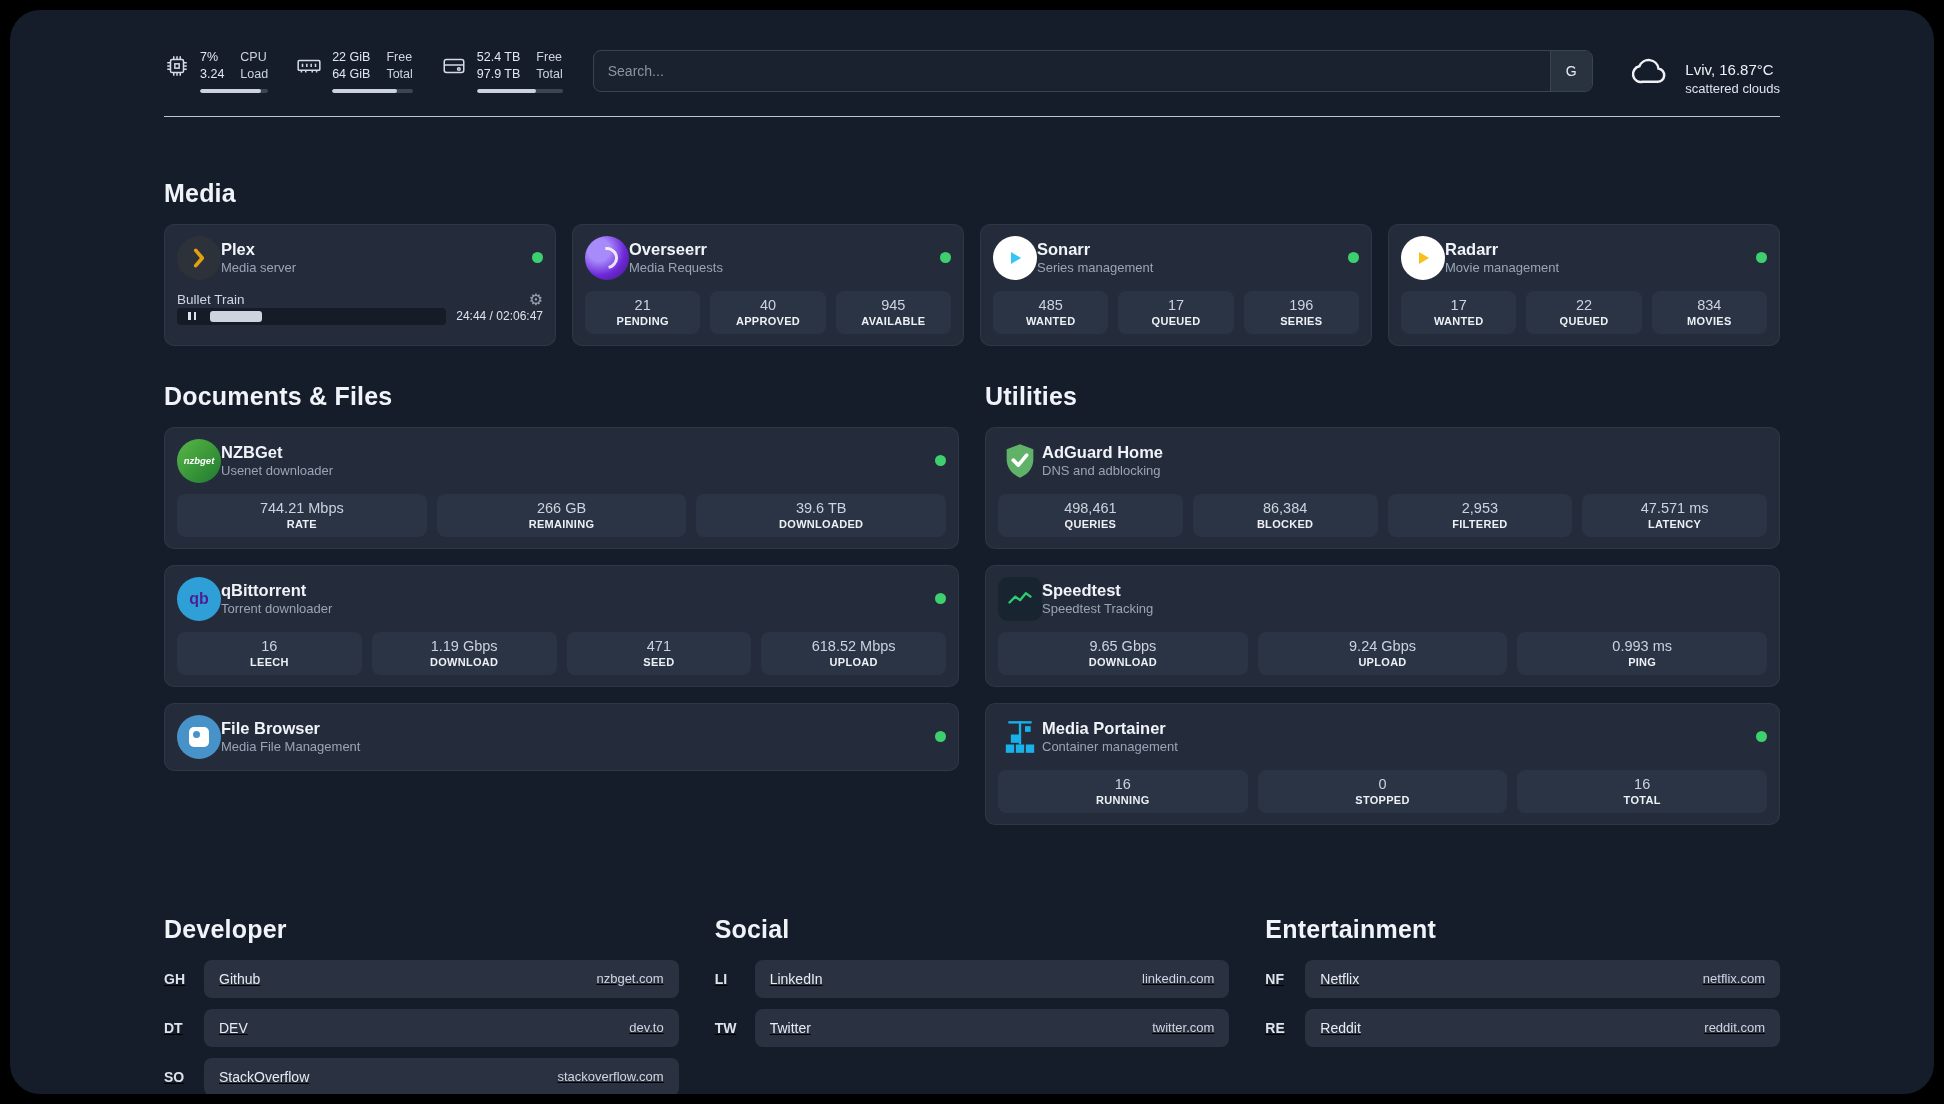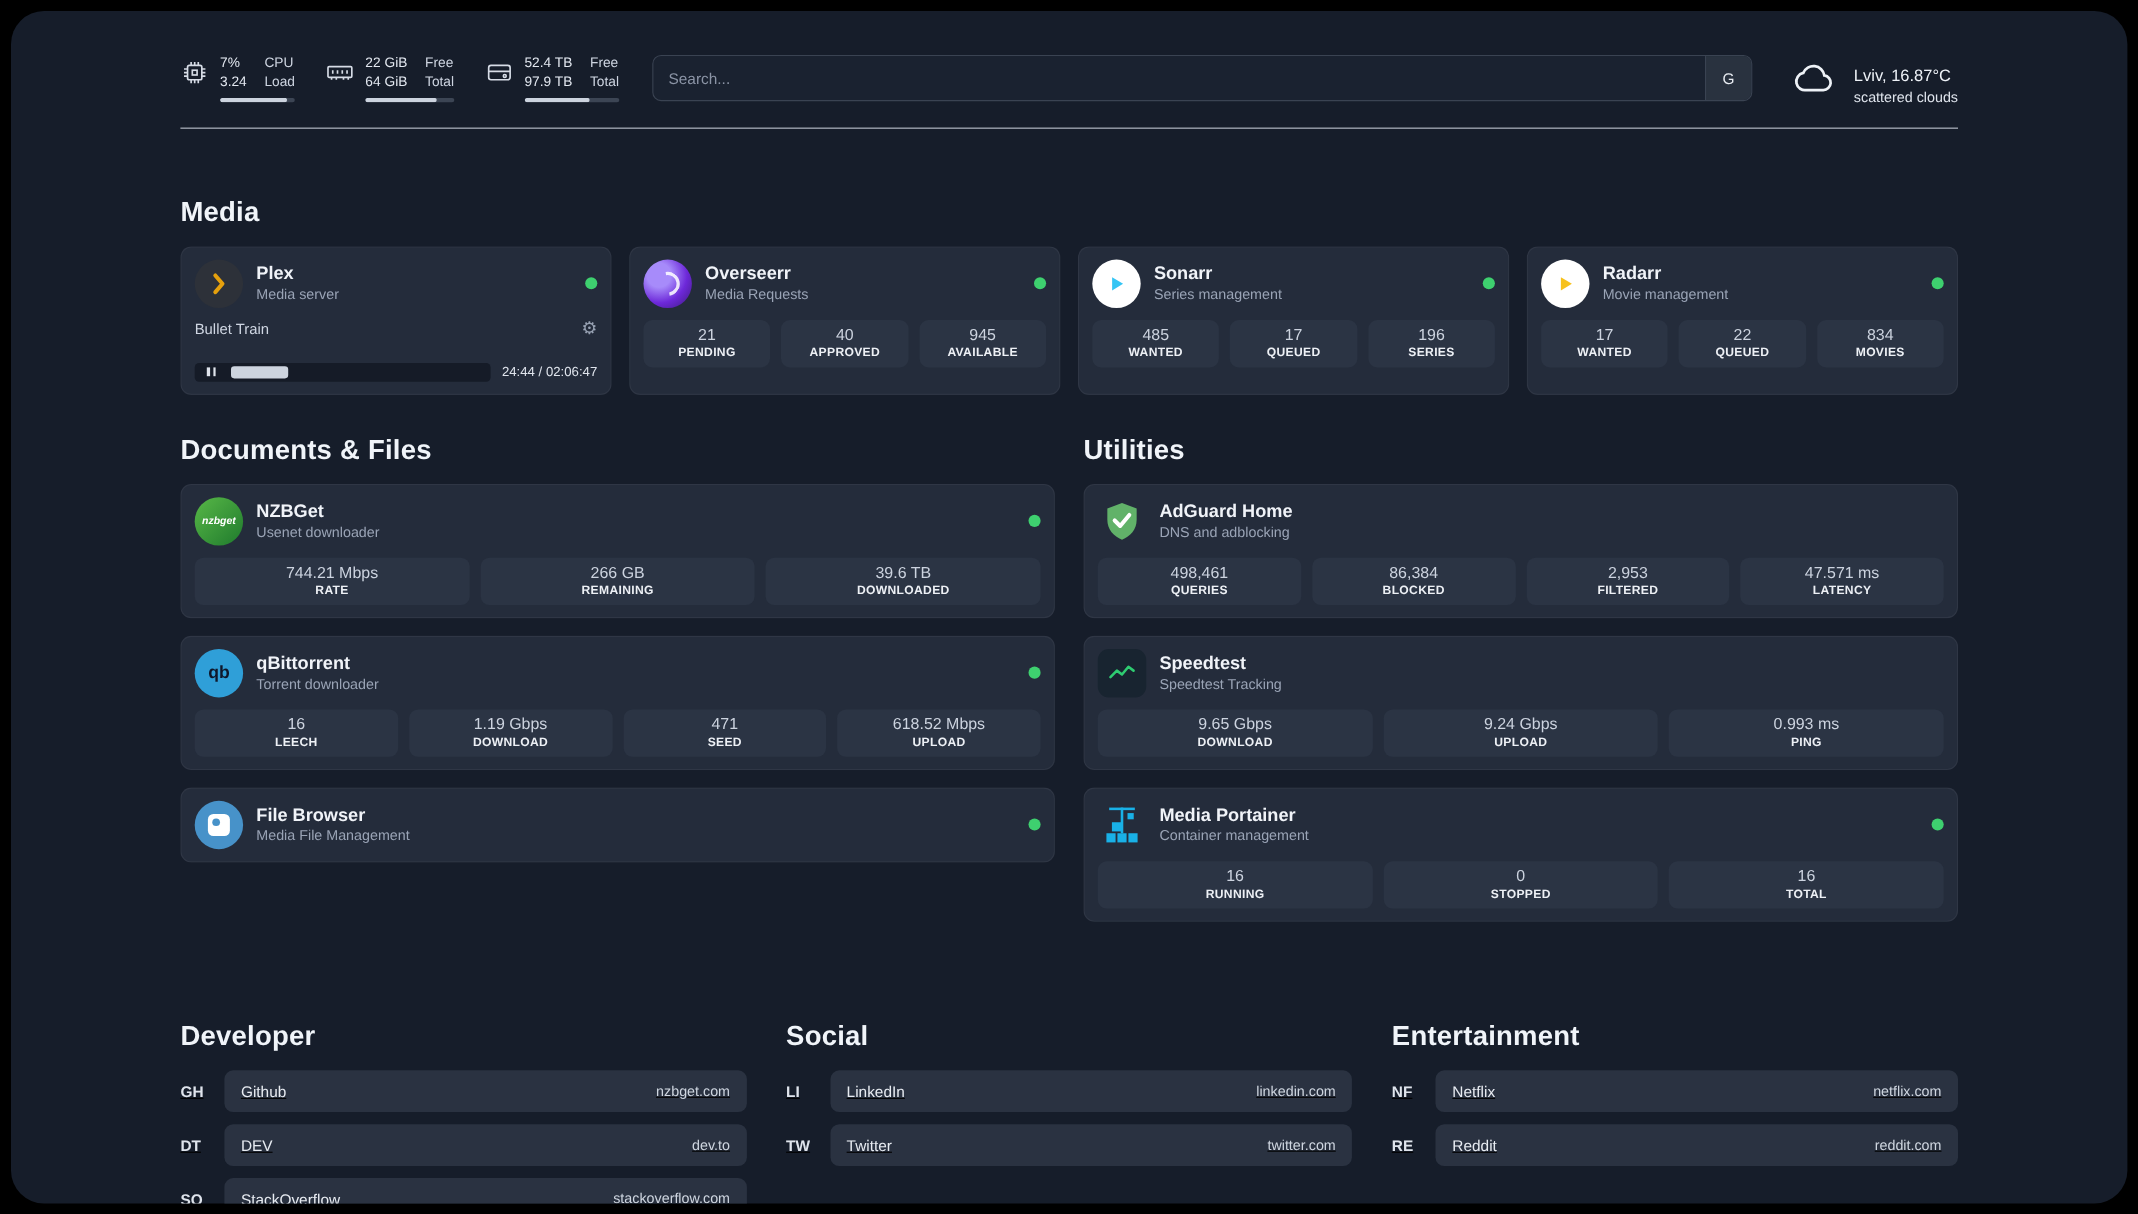--- a/index.html
+++ b/index.html
@@ -32,57 +32,57 @@
   .weather-cond { font-size:13px; color:#dfe4ec; }
 
   .divider { height:1px; background:#dde3ec; opacity:.85; margin-top:18px; }
 
   
   h2 { font-size:25px; font-weight:600; color:#f0f4f9; letter-spacing:.2px; }
   .media-section { margin-top:62px; }
   .media-grid { margin-top:16px; display:grid; grid-template-columns:repeat(4,1fr); gap:16px; }
 
   .app-card { background:#242c3b; border:1px solid rgba(255,255,255,.05); border-radius:10px; padding:11px 12px; cursor:pointer; }
-  .card-header { display:flex; align-items:center; gap:12px; }
+  .card-header { display:flex; align-items:center; }
   .app-icon { width:44px; height:44px; border-radius:50%; flex:none; display:flex; align-items:center; justify-content:center; position:relative; overflow:hidden; }
   .head-text { display:flex; flex-direction:column; line-height:1.3; }
   .app-name { font-size:16.5px; font-weight:600; color:#f0f3f8; }
   .app-sub { font-size:13px; color:#9aa4b6; }
   .dot { width:11px; height:11px; border-radius:50%; background:#3ed06f; margin-left:auto; flex:none; }
 
   .stats { display:flex; gap:10px; margin-top:11px; }
   .stat { flex:1; background:#2b3444; border-radius:8px; padding:6px 8px 7px; text-align:center; }
   .stat-value { font-size:14.5px; color:#ccd3df; }
   .stat-label { font-size:11px; font-weight:700; color:#edf0f5; margin-top:2px; letter-spacing:.3px; }
 
   
   .plex-now { margin-top:12px; display:flex; align-items:center; font-size:13.5px; color:#cfd6e2; }
   .gear { margin-left:auto; font-size:16px; color:#98a2b3; cursor:pointer; line-height:1; }
-  .plex-player { margin-top:22px; display:flex; align-items:center; gap:10px; }
+  .plex-player { margin-top:0; display:flex; align-items:center; gap:10px; }
   .progress { flex:1; height:17px; background:#151b27; border-radius:4px; display:flex; align-items:center; padding:2px; gap:5px; }
   .pause-btn { width:26px; height:13px; border-radius:3px; display:flex; align-items:center; justify-content:center; gap:3px; cursor:pointer; flex:none; }
   .pause-btn i { display:block; width:2.5px; height:8px; background:#dfe4ec; }
   .progress-fill { height:11px; background:#cdd4df; border-radius:3px; }
   .time { font-size:12px; color:#dfe4ec; white-space:nowrap; }
 
   
   .two-col { margin-top:36px; display:grid; grid-template-columns:1fr 1fr; gap:26px; align-items:start; }
   .col-cards { margin-top:16px; display:flex; flex-direction:column; gap:16px; }
 
   
   .icon-plex { background:#2d3139; }
   .icon-plex svg { width:26px; height:26px; stroke:#e5a00d; stroke-width:3.4; fill:none; stroke-linecap:round; stroke-linejoin:round; }
   .icon-overseerr { background:radial-gradient(circle at 32% 32%, #a78bfa 0 26%, #6d28d9 60%, #3b1a78 100%); }
   .icon-overseerr::after { content:""; position:absolute; width:16px; height:16px; border-radius:50%; border:3px solid rgba(255,255,255,.85); border-left-color:transparent; border-bottom-color:transparent; transform:rotate(35deg); }
   .icon-sonarr { background:#fff; }
   .icon-sonarr svg { width:24px; height:24px; fill:#35c5f4; }
   .icon-radarr { background:#fff; }
   .icon-radarr svg { width:24px; height:24px; fill:#f7c11c; }
   .icon-nzbget { background:linear-gradient(135deg,#58b847,#1f7a2d); color:#fff; font-size:9.5px; font-weight:700; font-style:italic; }
-  .icon-qb { background:#2f9fd8; color:#0f172a; font-size:16px; font-weight:700; }
+  .icon-qb { background:#2f9fd8; color:#4c1d95; font-size:16px; font-weight:700; }
   .icon-fb { background:#4792c9; }
   .icon-fb .fb-sq { width:20px; height:20px; background:#fff; border-radius:5px; position:relative; }
   .icon-fb .fb-sq::after { content:""; position:absolute; left:4px; top:4px; width:7px; height:7px; border-radius:50%; background:#4792c9; }
   .icon-adguard { background:transparent; border-radius:0; }
   .icon-adguard svg { width:40px; height:44px; }
   .icon-speedtest { border-radius:10px; background:#182430; }
   .icon-speedtest svg { width:28px; height:28px; stroke:#2ecc71; stroke-width:2; fill:none; stroke-linecap:round; stroke-linejoin:round; }
   .icon-portainer { background:transparent; border-radius:0; }
   .icon-portainer svg { width:40px; height:40px; fill:#19b1e7; }
 

